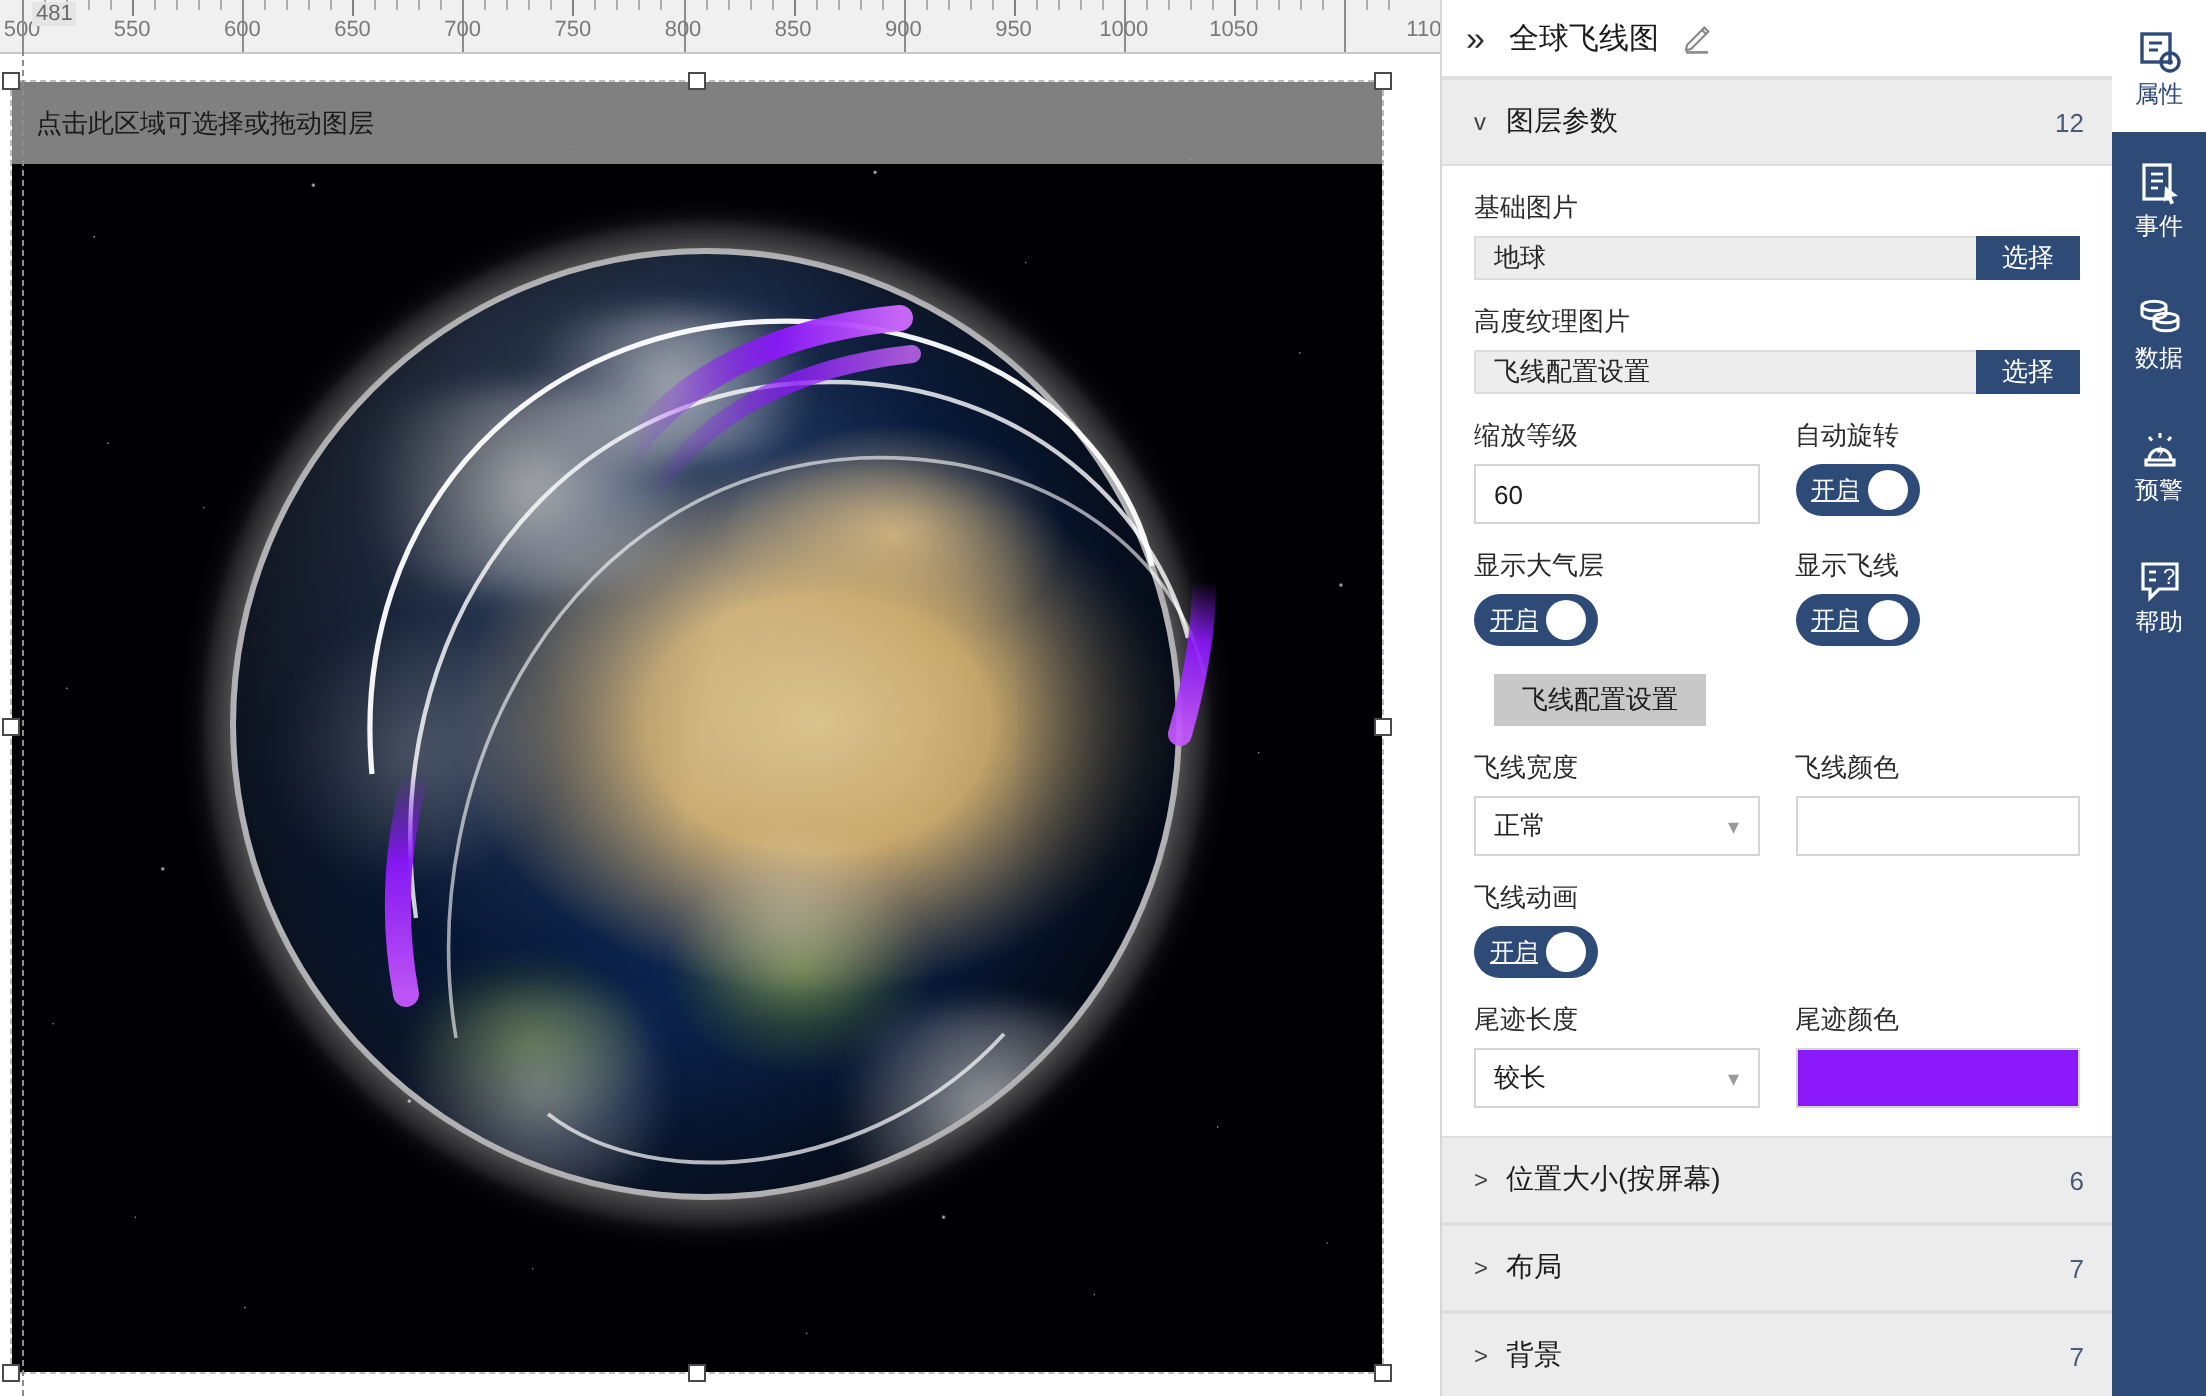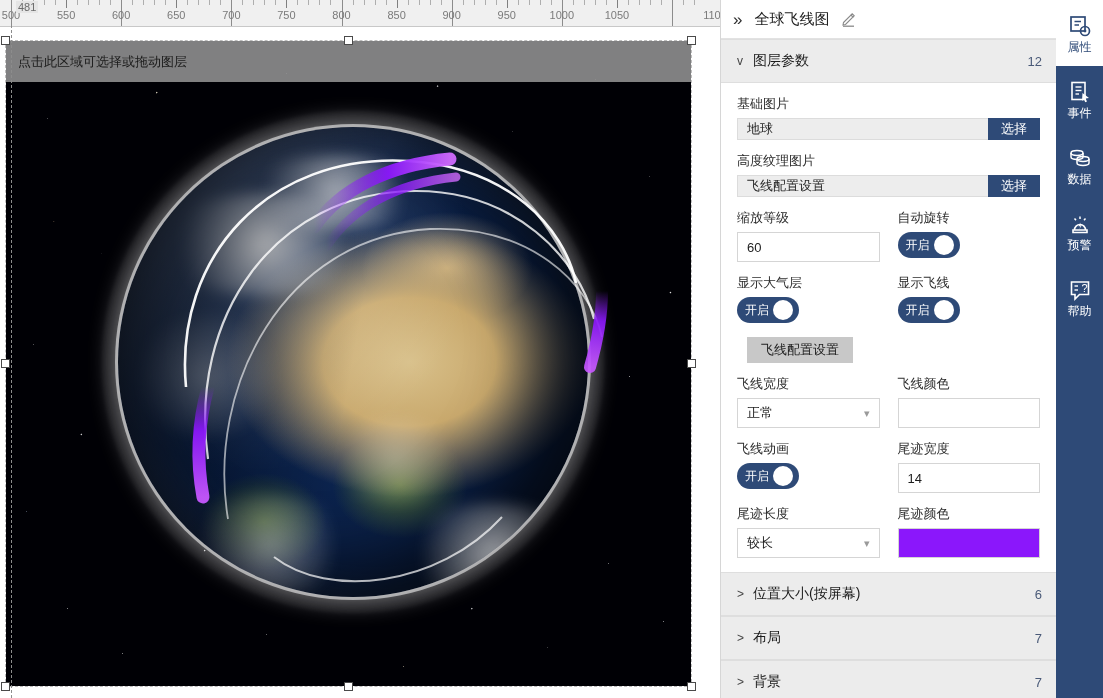--- a/index.html
+++ b/index.html
@@ -244,21 +244,21 @@
   .select .carat { color: #9a9a9a; font-size: 11px; }
 
   .toggle {
     width: 62px; height: 26px;
     border-radius: 13px;
     background: #2e4a77;
     display: flex; align-items: center;
     padding: 0 3px;
     cursor: pointer;
   }
-  .toggle .tlabel { color: #fff; font-size: 12px; margin-left: 5px; margin-right: 4px; }
+  .toggle .tlabel { color: #fff; font-size: 12px; margin-left: 5px; margin-right: 4px; text-decoration: underline; }
   .toggle .knob {
     width: 20px; height: 20px;
     border-radius: 50%; background: #fff;
   }
 
   .gbtn {
     display: inline-flex; align-items: center; justify-content: center;
     height: 26px; padding: 0 14px;
     background: #c8c8c8;
     color: #1c1c1c; font-size: 13px;
@@ -529,24 +529,20 @@
       </div>
 
       <div class="row2">
         <div class="field">
           <span class="flabel">飞线动画</span>
           <div class="toggle">
             <span class="tlabel">开启</span>
             <span class="knob"></span>
           </div>
         </div>
-        <div class="field">
-          <span class="flabel">尾迹宽度</span>
-          <div class="input">14</div>
-        </div>
       </div>
 
       <div class="row2" style="margin-bottom:0;">
         <div class="field" style="margin-bottom:0;">
           <span class="flabel">尾迹长度</span>
           <div class="select">
             <span>较长</span>
             <span class="carat">▾</span>
           </div>
         </div>

